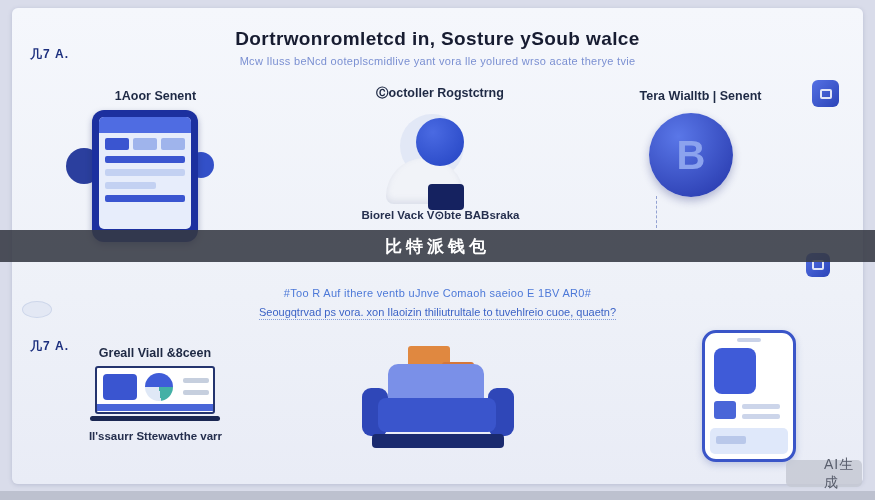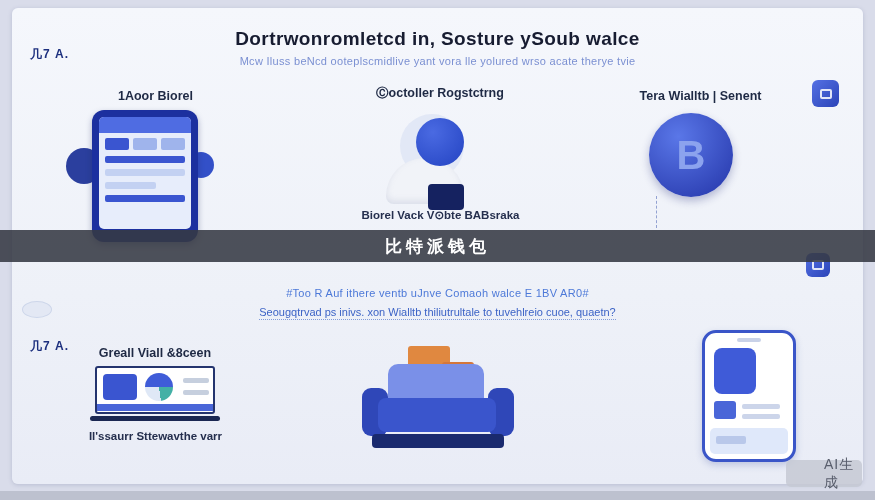--- a/index.html
+++ b/index.html
@@ -125,21 +125,21 @@
 <div class="stage">
   <div class="card"></div>
 
   <div class="logo-glyphs logo-top">几7 A.</div>
   <h1 class="page-title">Dortrwonromletcd in, Sosture ySoub walce</h1>
   <div class="page-subtitle">Mcw Iluss beNcd ooteplscmidlive yant vora lle yolured wrso acate therye tvie</div>
   <div class="sq-icon icon-top-right">
     <div class="inner"></div>
   </div>
 
-  <div class="col-label label-1">1Aoor Biorel</div>
+  <div class="col-label label-1">1Aoor Senent</div>
   <div class="col-label label-2">Ⓒoctoller Rogstctrng</div>
   <div class="col-label label-3">Tera Wialltb | Senent</div>
 
   <div class="phone-illo">
     <div class="bubble-l"></div>
     <div class="bubble-r"></div>
     <div class="body"></div>
     <div class="screen">
       <div class="hdr"></div>
       <div class="chip-row">
@@ -167,23 +167,23 @@
 
   <div class="banner">
     <span>比特派钱包</span>
   </div>
 
   <div class="blob-left"></div>
   <div class="sq-icon icon-mid-right">
     <div class="inner"></div>
   </div>
 
-  <div class="mid-line mid-line-1">#Too R Auf ithere ventb uJnve Comaoh walce E 1BV AR0#</div>
+  <div class="mid-line mid-line-1">#Too R Auf ithere ventb uJnve Comaoh saeioo E 1BV AR0#</div>
   <div class="mid-line mid-line-2">
-    <span>Seougqtrvad ps inivs. xon Wialltb thiliutrultale to tuvehlreio cuoe, quaetn?</span>
+    <span>Seougqtrvad ps vora. xon Ilaoizin thiliutrultale to tuvehlreio cuoe, quaetn?</span>
   </div>
 
   <div class="logo-glyphs logo-bottom">几7 A.</div>
   <div class="bottom-left-label">Greall Viall &amp;8ceen</div>
 
   <div class="screen-illo">
     <div class="panel"></div>
     <div class="blk"></div>
     <div class="pie"></div>
     <div class="ln ln1"></div>

